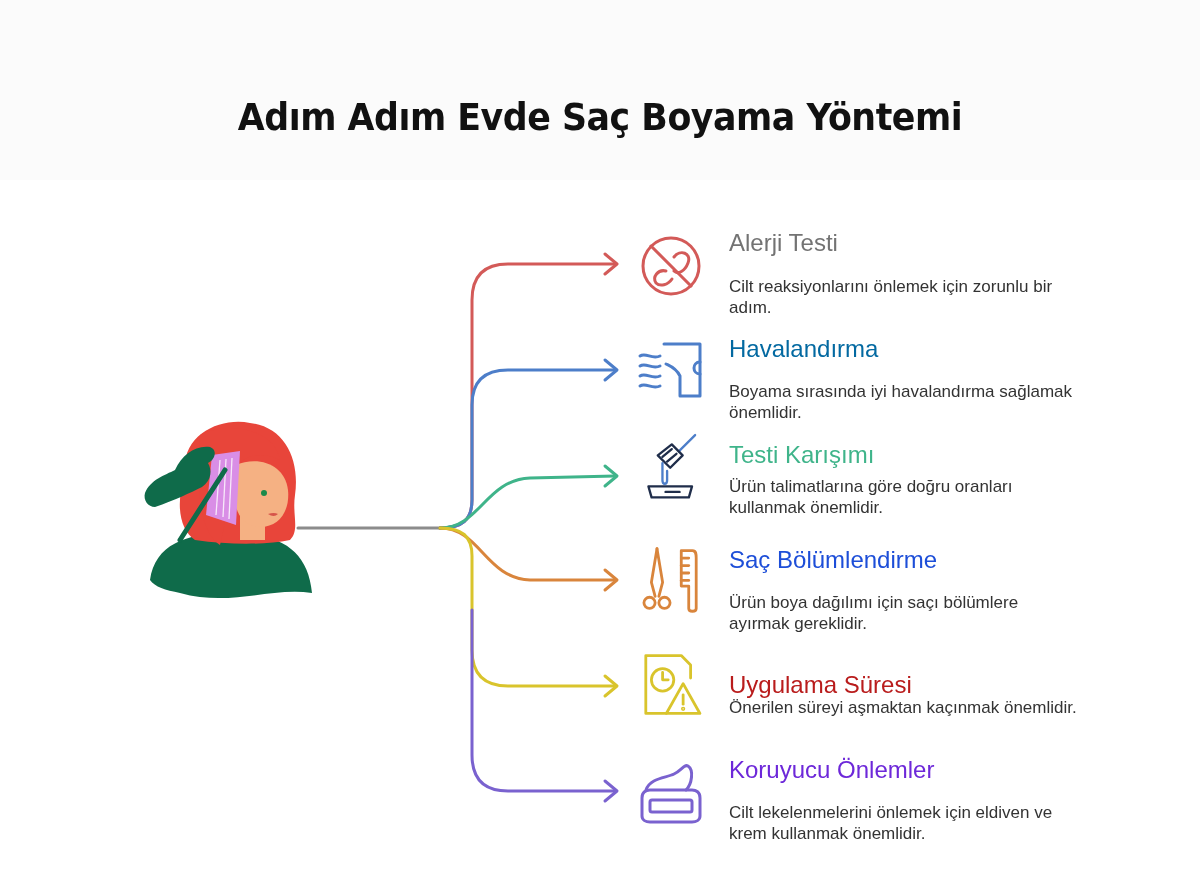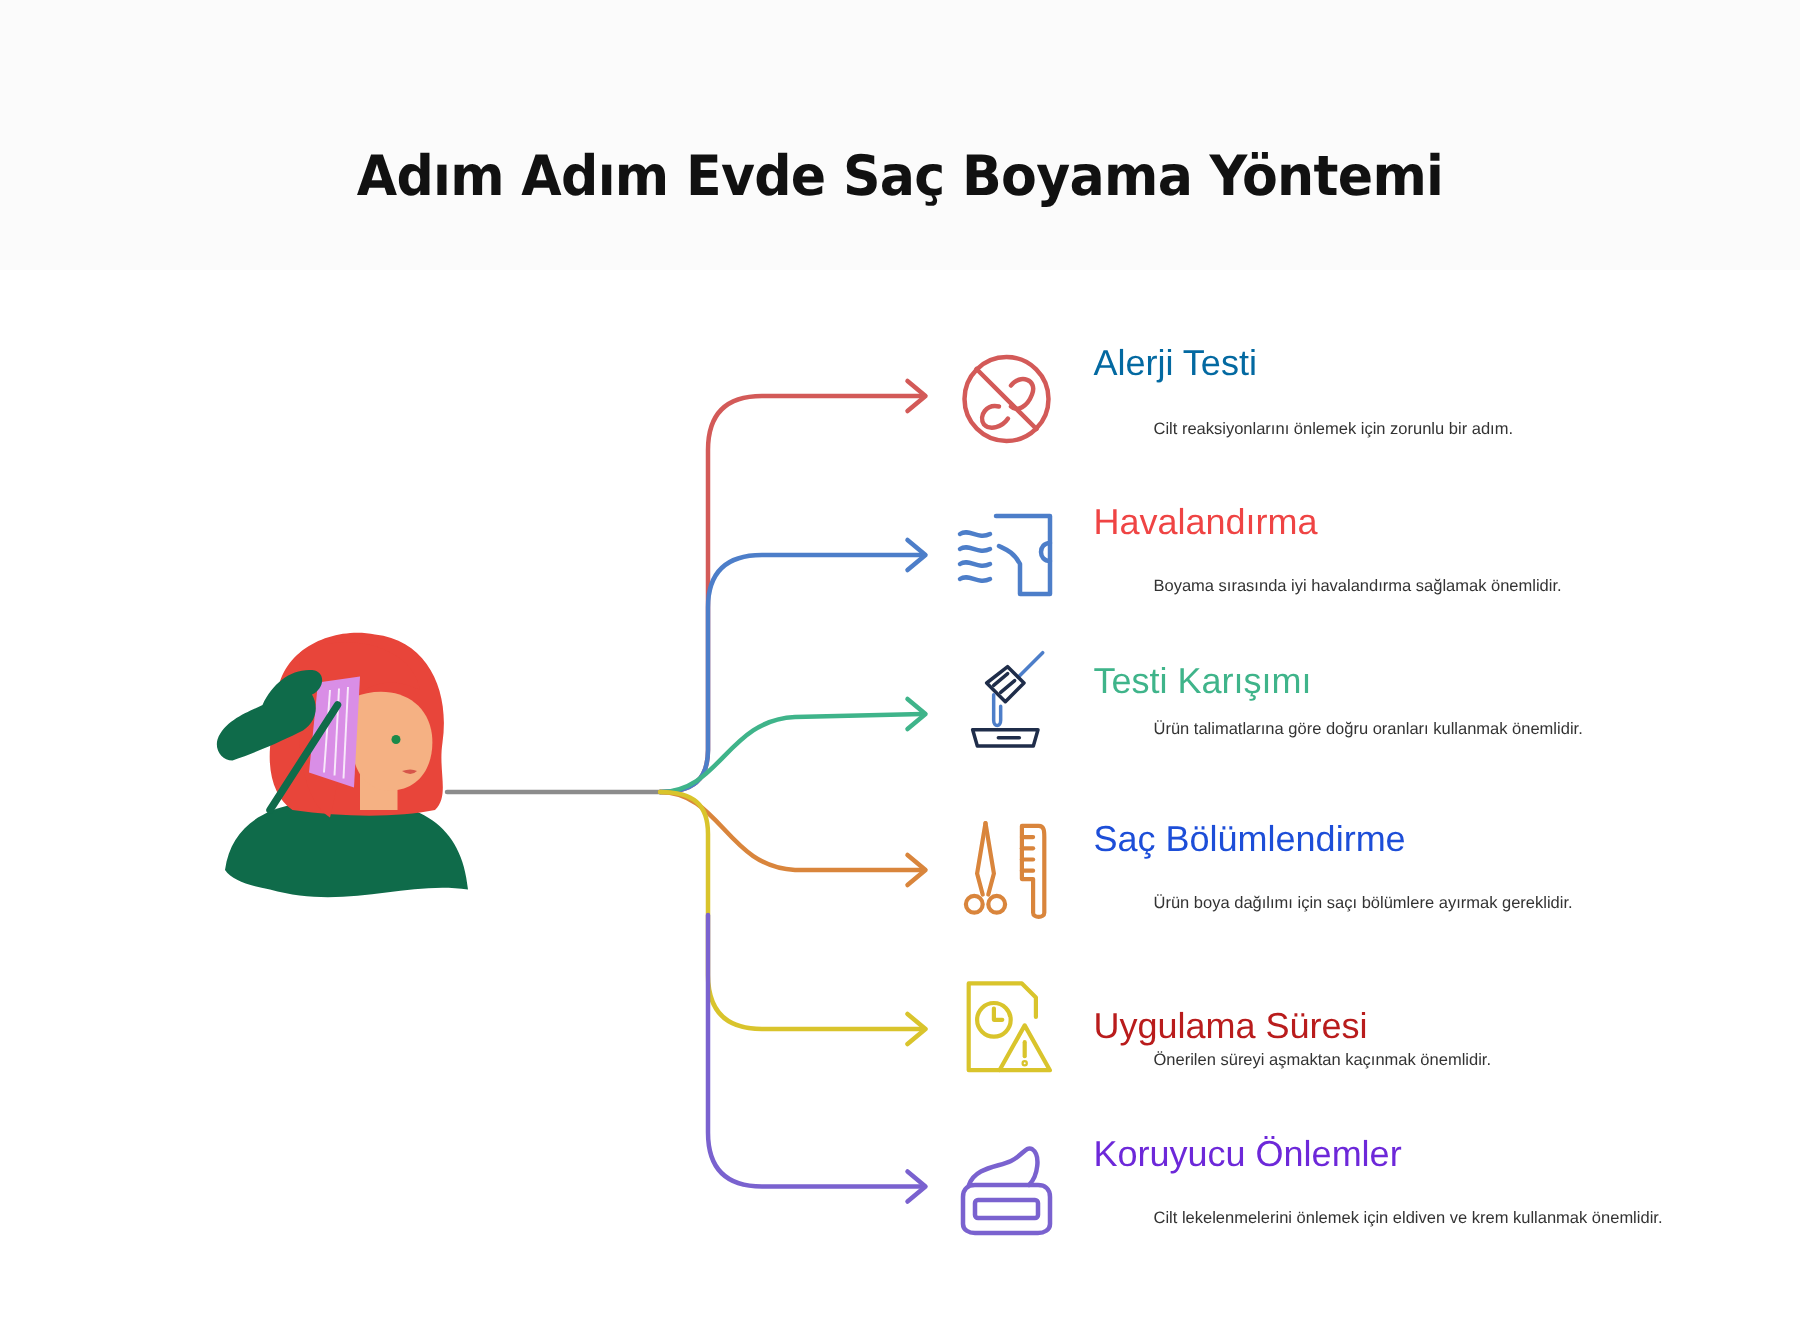--- a/index.html
+++ b/index.html
@@ -18,22 +18,22 @@
     font-weight: bold; font-size: 37px; color: #111111; letter-spacing: -0.5px;
     transform: scaleX(0.94);
   }
   svg.connectors { position: absolute; left: 0; top: 0; }
   .illustration { position: absolute; left: 140px; top: 415px; width: 180px; height: 190px; }
   .icon { position: absolute; width: 70px; height: 70px; }
   .item-title {
     position: absolute; left: 729px; font-size: 24px; white-space: nowrap;
   }
   .item-desc {
-    position: absolute; left: 729px; width: 350px; font-size: 11px;
-    line-height: 21px; color: #333333; margin-left: 40px;
+    position: absolute; left: 729px; width: 350px; font-size: 17px;
+    line-height: 21px; color: #333333;
   }
 </style>
 </head>
 <body>
 
 <div class="header-band"></div>
 <div class="title">Adım Adım Evde Saç Boyama Yöntemi</div>
 
 <svg class="connectors" width="1200" height="890">
   <g fill="none" stroke-width="3" stroke-linecap="round" stroke-linejoin="round">
@@ -145,24 +145,24 @@
 </svg>
 
 <svg class="icon" style="left:636px;top:760px" viewBox="0 0 70 70">
   <g fill="none" stroke="#7a62cf" stroke-width="3" stroke-linecap="round" stroke-linejoin="round">
     <path d="M10 30 C14 18 30 18 38 14 C46 10 48 4 52 6 C58 10 56 24 50 30"></path>
     <path d="M6 38 C6 32 10 30 14 30 L56 30 C60 30 64 32 64 38 L64 56 C64 60 60 62 56 62 L14 62 C10 62 6 60 6 56 Z"></path>
     <rect x="14" y="40" width="42" height="12" rx="2"></rect>
   </g>
 </svg>
 
-<div class="item-title" style="top:229px;color:#0369a1">Alerji Testi</div>
+<div class="item-title" style="top:229px;color:#737373">Alerji Testi</div>
 <div class="item-desc" style="top:276px">Cilt reaksiyonlarını önlemek için zorunlu bir adım.</div>
 
-<div class="item-title" style="top:335px;color:#ef4444">Havalandırma</div>
+<div class="item-title" style="top:335px;color:#0369a1">Havalandırma</div>
 <div class="item-desc" style="top:381px">Boyama sırasında iyi havalandırma sağlamak önemlidir.</div>
 
 <div class="item-title" style="top:441px;color:#3fb48a">Testi Karışımı</div>
 <div class="item-desc" style="top:476px">Ürün talimatlarına göre doğru oranları kullanmak önemlidir.</div>
 
 <div class="item-title" style="top:546px;color:#1d4ed8">Saç Bölümlendirme</div>
 <div class="item-desc" style="top:592px">Ürün boya dağılımı için saçı bölümlere ayırmak gereklidir.</div>
 
 <div class="item-title" style="top:671px;color:#b91c1c">Uygulama Süresi</div>
 <div class="item-desc" style="top:697px">Önerilen süreyi aşmaktan kaçınmak önemlidir.</div>

